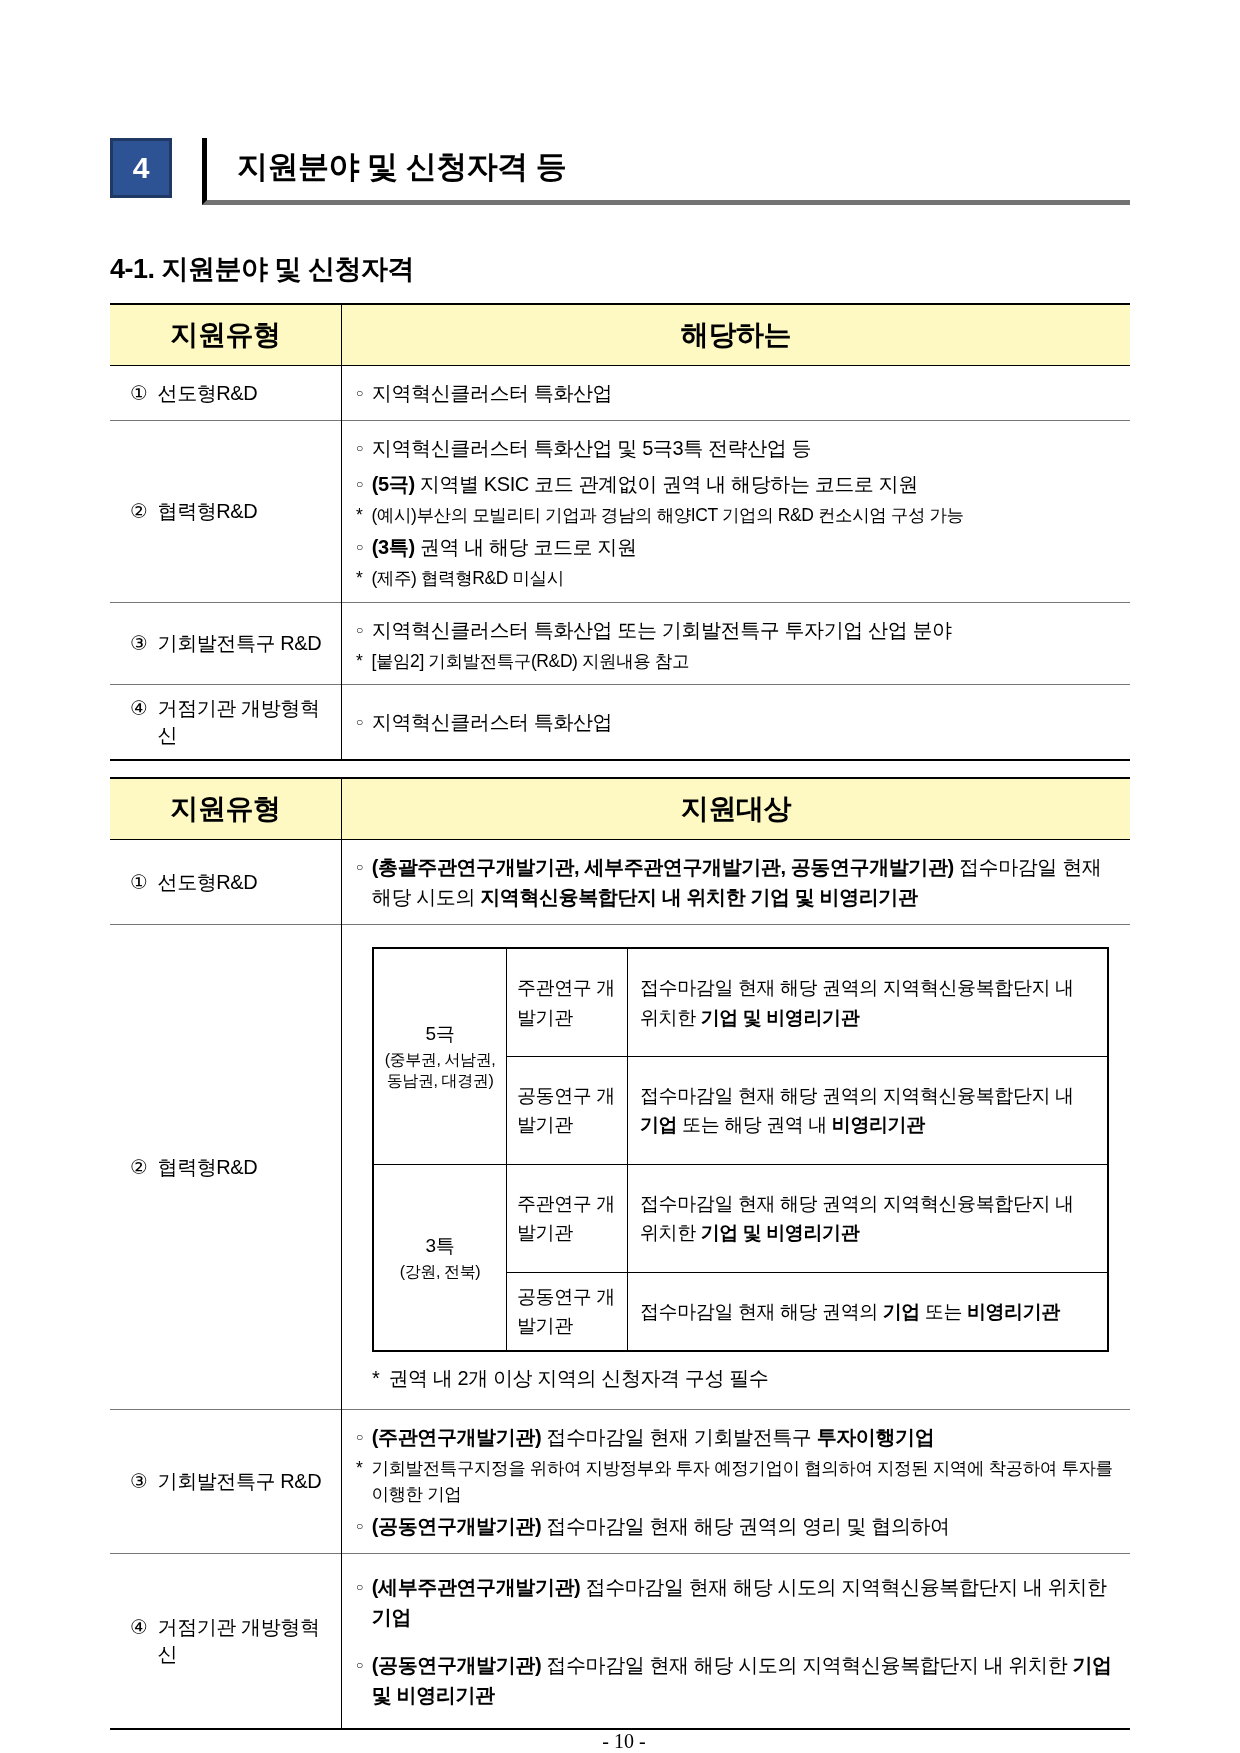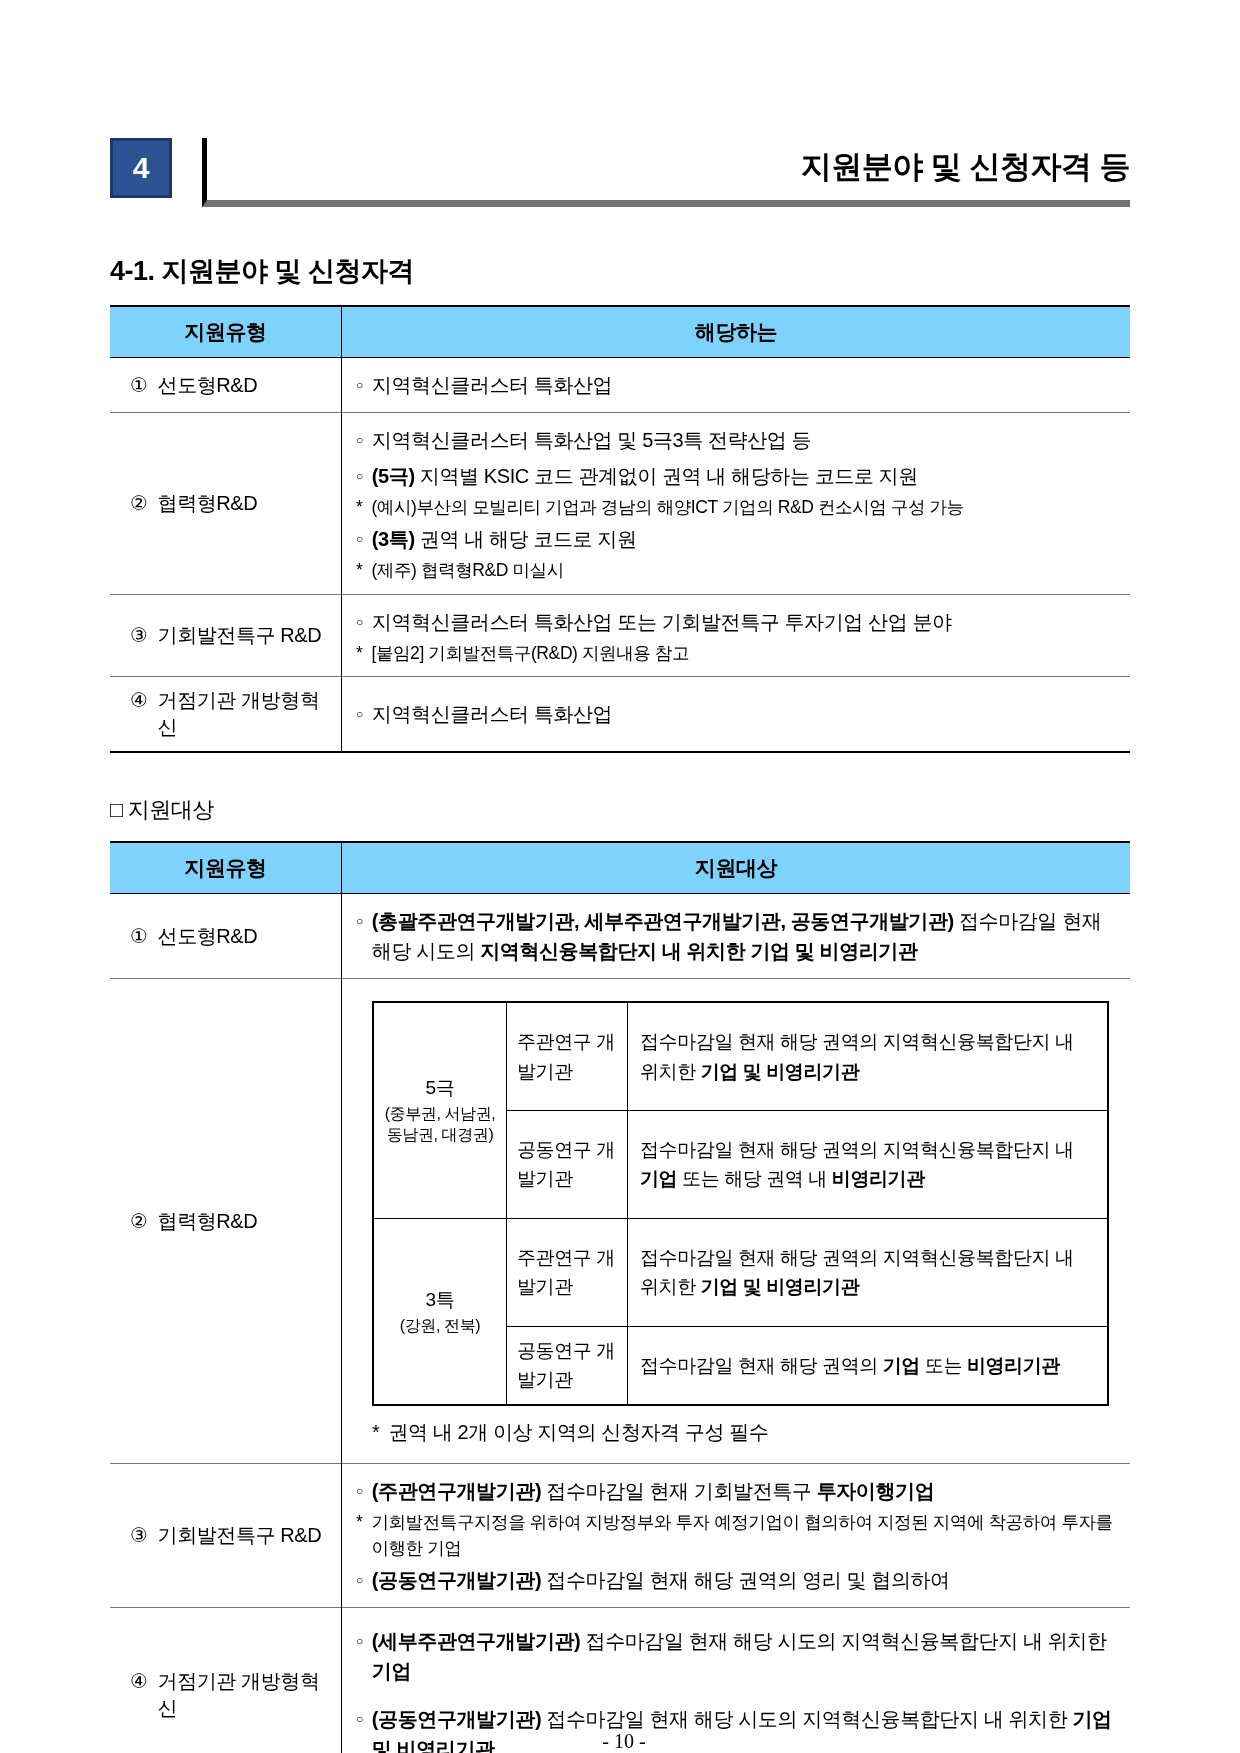--- a/index.html
+++ b/index.html
@@ -11,41 +11,41 @@
   .page{padding:138px 110px 0 110px;position:relative;height:1615px;}
   b{font-weight:bold;}
 
   
   .sec-header{display:flex;align-items:stretch;}
   .num-box{
     width:56px;height:54px;flex:0 0 auto;background:#2E5395;border:3px solid #203864;
     color:#fff;font-size:30px;font-weight:bold;display:flex;align-items:center;justify-content:center;
   }
   .title-wrap{
-    flex:1;margin-left:30px;border-left:5px solid #000;border-bottom:7px solid #737373;
-    padding:8px 0 12px 30px;display:flex;align-items:center;justify-content:flex-end;
+    flex:1;margin-left:30px;border-left:5px solid #000;border-bottom:5px solid #737373;
+    padding:8px 0 12px 30px;display:flex;align-items:center;
   }
   .sec-title{font-size:31px;font-weight:bold;letter-spacing:-0.5px;}
 
   .subsec-title{margin-top:46px;font-size:27px;font-weight:bold;letter-spacing:-0.5px;}
 
   .para{
     margin-top:30px;font-family:"Liberation Serif","DejaVu Serif",serif;
     font-size:22px;letter-spacing:-0.5px;
   }
 
   
   table.doc{
     width:100%;border-collapse:collapse;margin-top:16px;
     border-top:2.5px solid #000;border-bottom:2.5px solid #000;
     font-size:20px;letter-spacing:-0.4px;
   }
   table.doc th{
-    background:#7dd3fc;border-bottom:1.5px solid #000;
-    padding:11px 6px;font-size:21px;font-weight:bold;text-align:center;
+    background:#fef9c3;border-bottom:1.5px solid #000;
+    padding:11px 6px;font-size:28px;font-weight:bold;text-align:center;
   }
   table.doc th + th, table.doc td + td{border-left:1.5px solid #000;}
   table.doc td{border-top:1px solid #777;vertical-align:middle;}
   table.doc tr:first-child td{border-top:none;}
   td.type-cell{width:205px;padding:10px 6px 10px 20px;}
   .tflex{display:flex;gap:10px;align-items:flex-start;line-height:1.35;}
   .tnum{flex:0 0 auto;}
   .tlbl{flex:1;}
   td.content-cell{padding:9px 14px;}
 
@@ -170,21 +170,20 @@
           <td class="content-cell">
             <div class="line">
               <span class="mk circ">○</span>
               <div class="ltxt"><span>지역혁신클러스터 특화산업</span></div>
             </div>
           </td>
         </tr>
       </tbody>
   </table>
 
-  <div class="para" style="margin-top:42px">□ 지원대상</div>
 
   <table class="doc">
     <thead>
       <tr>
         <th style="width:205px">지원유형</th>
         <th>지원대상</th>
       </tr>
     </thead>
     <tbody id="target-body">
         <tr>

